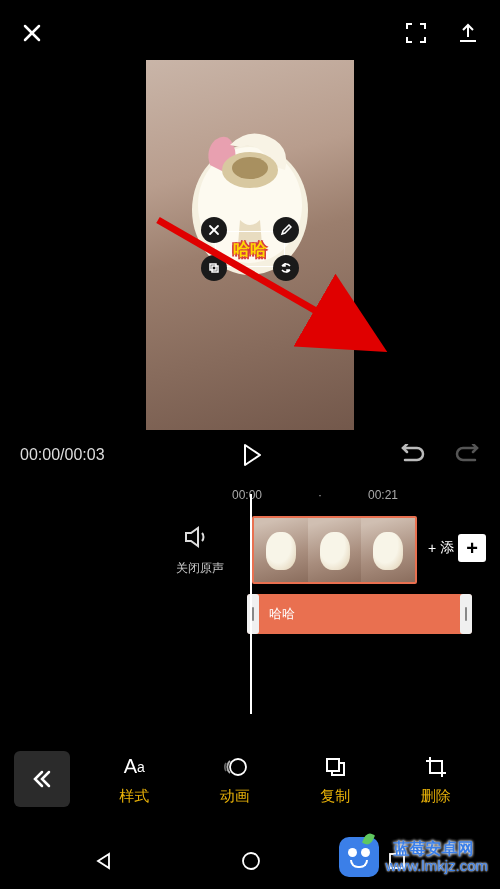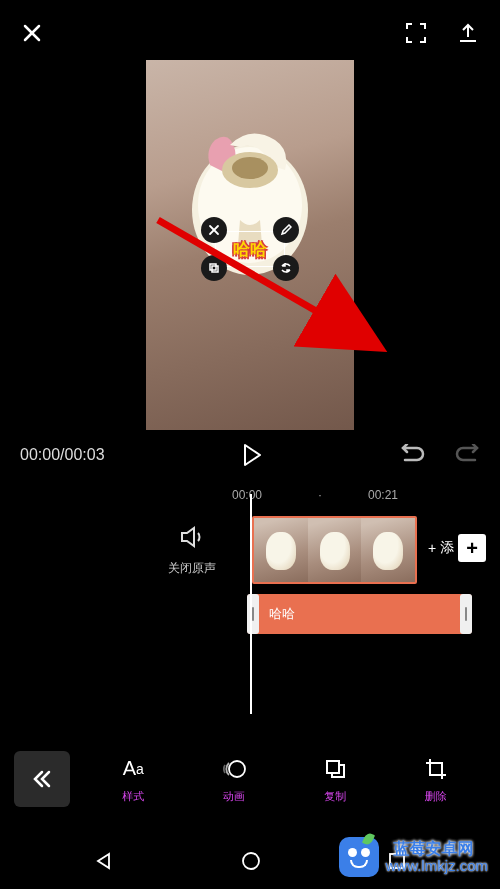--- a/index.html
+++ b/index.html
@@ -118,21 +118,21 @@
       background: #fff;
       z-index: 5;
     }
     .audio-toggle {
       position: absolute;
       left: 168px;
       top: 30px;
       text-align: center;
       color: #ccc;
     }
-    .audio-toggle-label { font-size: 12px; margin-top: 6px; }
+    .audio-toggle-label { font-size: 12px; margin-top: 6px; margin-left: 8px; }
     .clip-track {
       position: absolute;
       left: 252px;
       top: 22px;
       width: 165px;
       height: 68px;
       background: linear-gradient(165deg, #c9b5a8, #9b7e6d);
       border: 2px solid #e97050;
       border-radius: 2px;
       display: flex;
@@ -193,21 +193,21 @@
       background: #2b2b2b;
       border-radius: 6px;
       display: flex;
       align-items: center;
       justify-content: center;
       margin: 0 14px;
     }
     .toolbar-items { flex:1; display:flex; justify-content:space-around; padding-right:14px; }
     .toolbar-item { text-align:center; cursor:pointer; }
     .toolbar-item-icon { height:28px; display:flex; align-items:center; justify-content:center; margin-bottom:6px; }
-    .toolbar-item-label { font-size:11px; color:#d946ef; }
+    .toolbar-item-label { font-size:15px; color:#eab308; }
     .nav-bar {
       position: absolute;
       bottom: 0;
       left: 0;
       width: 100%;
       height: 56px;
       display: flex;
       align-items: center;
       justify-content: space-around;
       padding: 0 30px;

